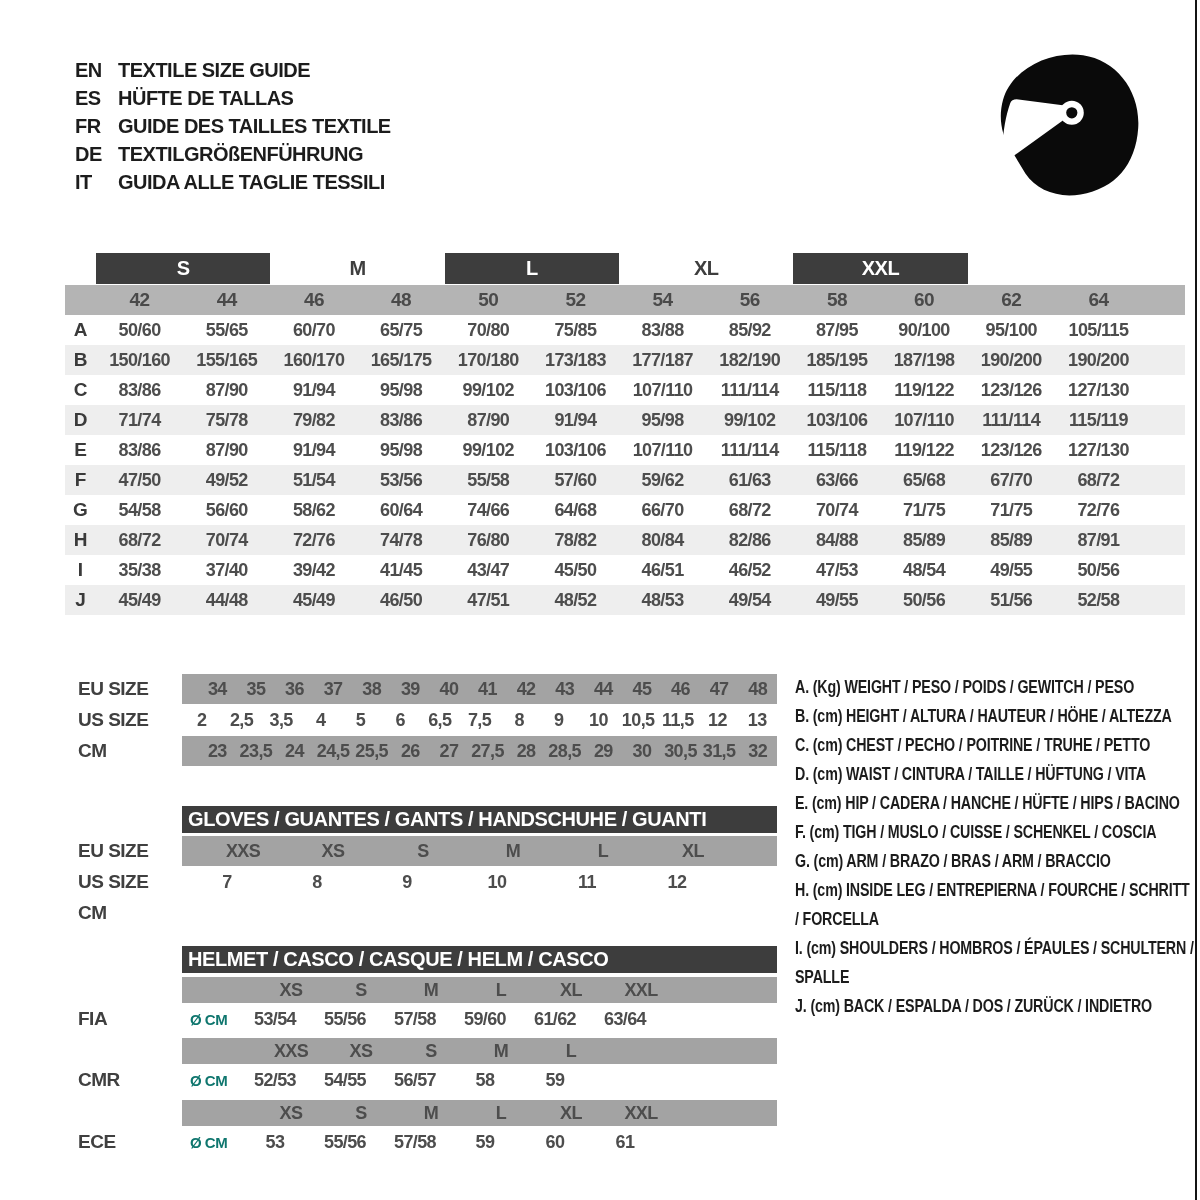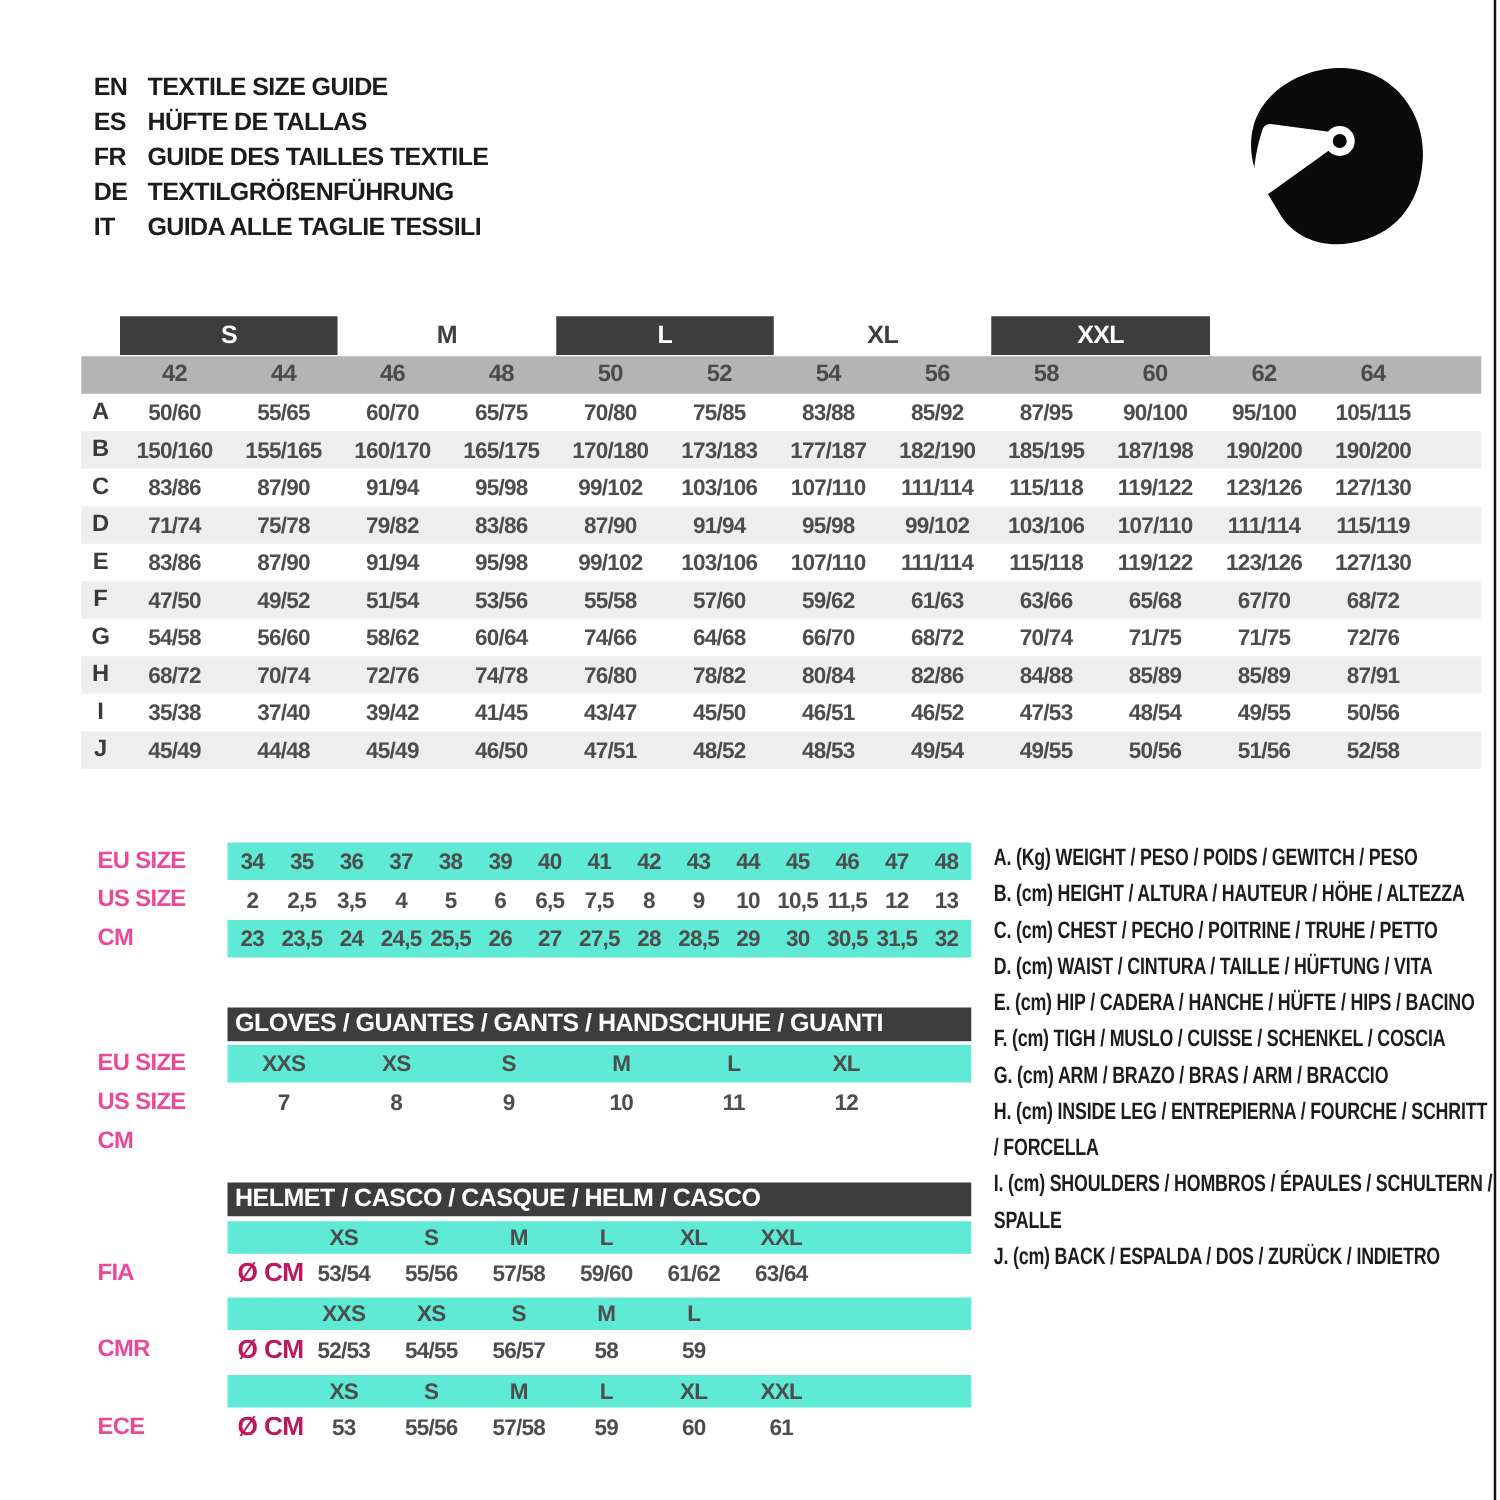--- a/index.html
+++ b/index.html
@@ -32,32 +32,32 @@
   .rlabel { display:flex; align-items:center; justify-content:center; font-size:19px; color:#3a3a3a; }
 
   
   .btable { position:absolute; left:78px; width:699px; }
   .btable.shoes { top:674px; }
   .btable.gloves { top:806px; }
   .btable.helmet { top:946px; }
   .bheader { display:grid; grid-template-columns:104px 1fr; height:27px; margin-bottom:3px; }
   .bheader .bar { background:#3d3d3d; color:#ffffff; font-size:20px; letter-spacing:-0.4px; display:flex; align-items:center; padding-left:6px; white-space:nowrap; }
   .brow { display:grid; grid-template-columns:104px 1fr; margin-bottom:1px; }
-  .brow .blabel { color:#ec4899; font-size:19px; letter-spacing:-0.5px; display:flex; align-items:center; }
+  .brow .blabel { color:#404040; font-size:19px; letter-spacing:-0.5px; display:flex; align-items:center; }
   .bdata { display:grid; }
-  .bdata.shaded { background:#5eead4; }
+  .bdata.shaded { background:#a3a3a3;padding-left:16px; }
   .cols15 { grid-template-columns:repeat(15,1fr); }
   .gcols  { grid-template-columns:repeat(6,90px) 1fr; }
   .hcols  { grid-template-columns:58px repeat(6,70px) 1fr; }
   .rh30 { height:30px; }
   .rh26 { height:26px; }
   .mt4 { margin-top:4px; }
   .mt5 { margin-top:5px; }
   .bdata .cell { font-size:18px; }
-  .bdata .unit { display:flex; align-items:center; padding-left:8px; font-size:21px; color:#be185d; letter-spacing:-0.5px; white-space:nowrap; }
+  .bdata .unit { display:flex; align-items:center; padding-left:8px; font-size:15px; color:#0f766e; letter-spacing:-0.5px; white-space:nowrap; }
 
   
   .legend { position:absolute; left:795px; top:672px; width:533px; transform:scaleX(0.75); transform-origin:left top; color:#1c1c1c; font-size:19px; line-height:29px; letter-spacing:-0.2px; }
 </style>
 </head>
 <body>
 
 <div class="page">
 
   <div class="lang-block" id="langs">

